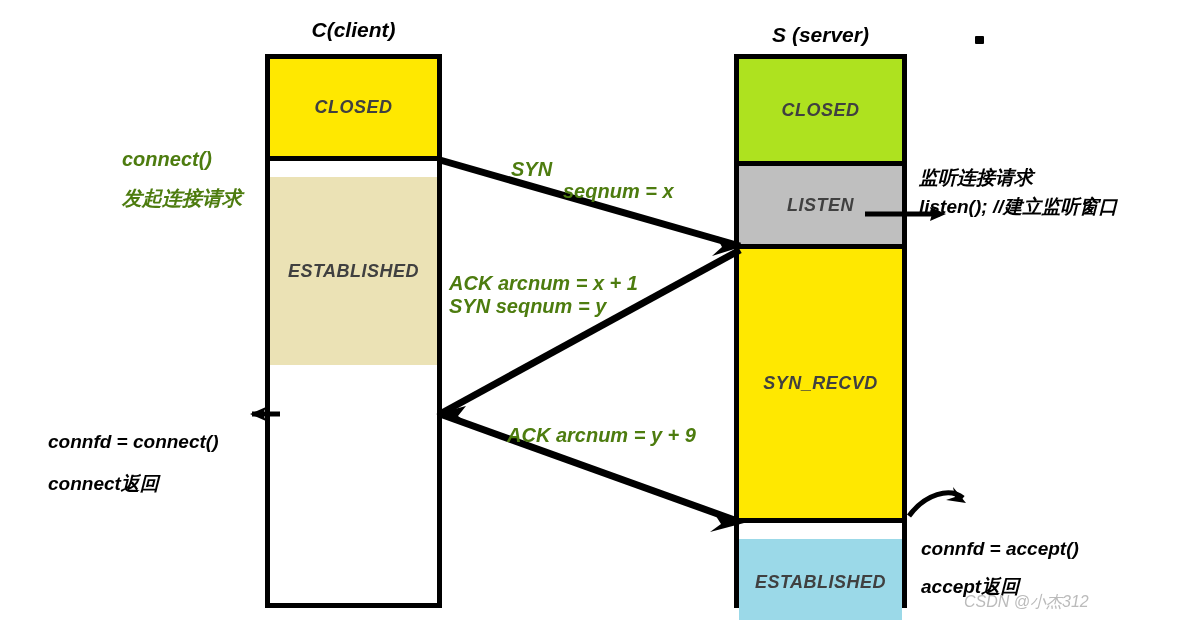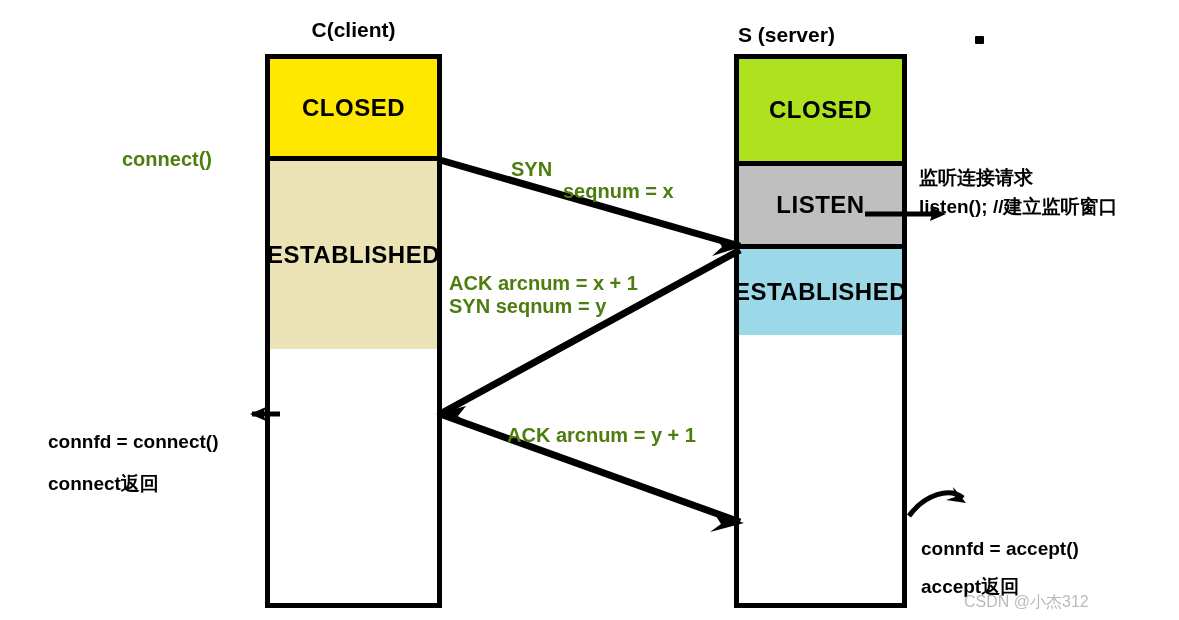--- a/index.html
+++ b/index.html
@@ -7,52 +7,53 @@
     padding: 0;
     background: #ffffff;
   }
   #canvas {
     position: relative;
     width: 1179px;
     height: 620px;
     background: #ffffff;
     overflow: hidden;
     font-family: "Liberation Sans", "DejaVu Sans", sans-serif;
+    font-style: italic;
   }
   .col-title {
     position: absolute;
     font-weight: bold;
     font-size: 21px;
     color: #000;
     white-space: nowrap;
   }
   #client-title { left: 269px; top: 18px; width: 169px; text-align: center; }
-  #server-title { left: 738px; top: 23px; width: 165px; }
+  #server-title { left: 738px; top: 23px; width: 165px; text-align: center; }
 
   .state-col {
     position: absolute;
     border: 5px solid #000;
     box-sizing: border-box;
   }
   #client-col { left: 265px; top: 54px; width: 177px; height: 554px; }
   #server-col { left: 734px; top: 54px; width: 173px; height: 554px; }
 
   .state-box {
     position: relative;
     box-sizing: border-box;
     display: flex;
     align-items: center;
     justify-content: center;
     border-bottom: 5px solid #000;
   }
-  .state-box:last-child { border-bottom: none; }
+  .state-box:last-child { border-bottom: none; margin-top: 16px; }
   .state-label {
     font-weight: bold;
-    font-size: 24px;
-    color: #000000;
+    font-size: 18px;
+    color: #404040;
     letter-spacing: 0.5px;
     white-space: nowrap;
   }
 
   .svg-layer {
     position: absolute;
     left: 0; top: 0;
     width: 1179px;
     height: 620px;
     pointer-events: none;
@@ -119,20 +120,23 @@
     </div>
   </div>
 
   <div class="state-col" id="server-col">
     <div class="state-box" style="height:107px;background:#AEE21F;">
       <span class="state-label">CLOSED</span>
     </div>
     <div class="state-box" style="height:83px;background:#BFBFBF;">
       <span class="state-label">LISTEN</span>
     </div>
+    <div class="state-box" style="height:274px;background:#FFE800;">
+      <span class="state-label">SYN_RECVD</span>
+    </div>
     <div class="state-box" style="height:86px;background:#9BD9E8;">
       <span class="state-label">ESTABLISHED</span>
     </div>
   </div>
 
   <svg class="svg-layer" viewBox="0 0 1179 620">
     <defs>
       <marker id="arrowhead" markerWidth="7" markerHeight="7" refX="5" refY="3.2" orient="auto" markerUnits="strokeWidth">
         <path d="M0,0 L7,3.2 L0,6.4 Z" fill="#000"></path>
       </marker>
@@ -152,31 +156,32 @@
     <path d="M946,214 L930,207 L932,214 L930,221 Z" fill="#000"></path>
 
     <line x1="252" y1="414" x2="280" y2="414" stroke="#000" stroke-width="5"></line>
     <path d="M250,414 L266,407 L263,414 L266,421 Z" fill="#000"></path>
 
     <path d="M909,516 C925,494 950,487 963,498" stroke="#000" stroke-width="5" fill="none"></path>
     <path d="M966,503 L953,487 L955,497 L946,500 Z" fill="#000"></path>
   </svg>
 
   <div class="ann ann-red" id="ann-connect">connect()</div>
+  <div class="ann ann-red" id="ann-connect-l2">发起连接请求</div>
 
   <div class="ann ann-black" id="ann-connfd">connfd = connect()</div>
   <div class="ann ann-black" id="ann-connfd-l2">connect返回</div>
 
   <div class="ann ann-red" id="ann-syn">SYN</div>
   <div class="ann ann-red" id="ann-seqnum">seqnum = x</div>
 
   <div class="ann ann-red" id="ann-ack1">ACK  arcnum = x + 1</div>
   <div class="ann ann-red" id="ann-syn2">SYN  seqnum = y</div>
 
-  <div class="ann ann-red" id="ann-ack2">ACK arcnum = y + 1</div>
+  <div class="ann ann-red" id="ann-ack2">ACK arcnum = y + 9</div>
 
   <div class="ann ann-black" id="ann-listen1">监听连接请求</div>
   <div class="ann ann-black" id="ann-accept1">connfd = accept()</div>
 
   <div class="ann ann-black" id="ann-listen2">listen(); //建立监听窗口</div>
   <div class="ann ann-black" id="ann-accept2">accept返回</div>
 
   <div id="dot-mark"></div>
 
   <div id="watermark">CSDN @小杰312</div>

